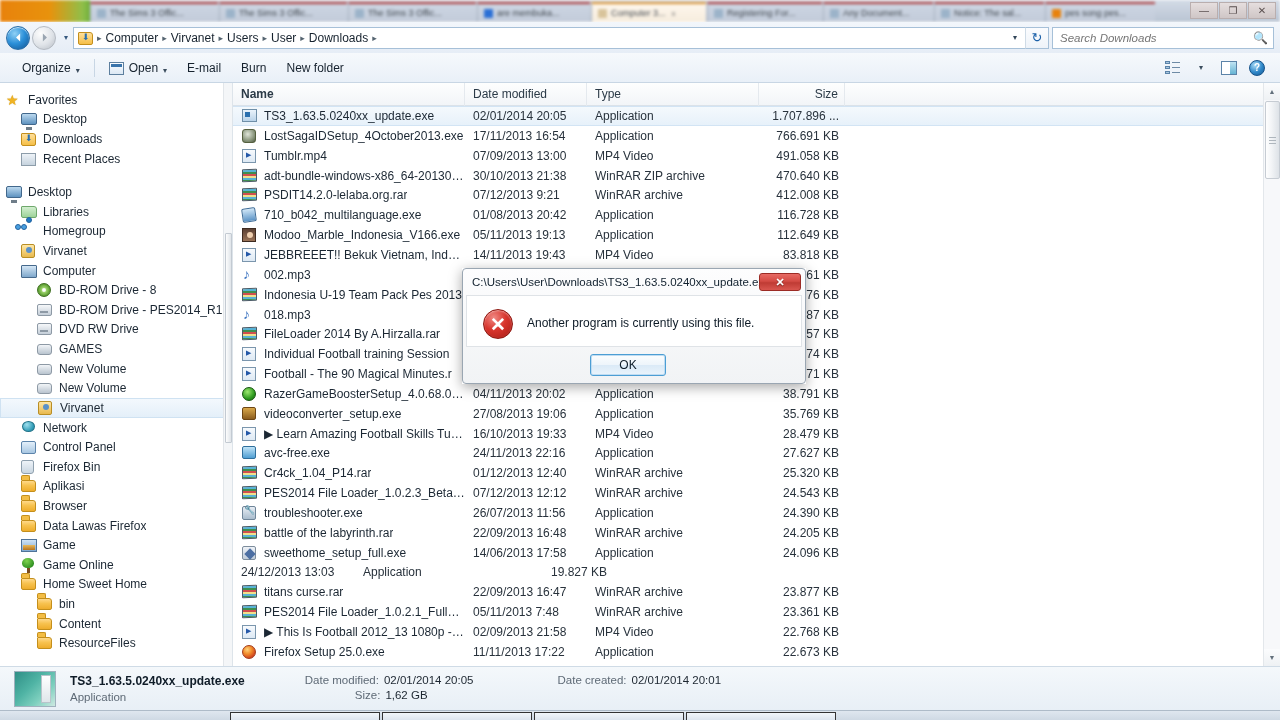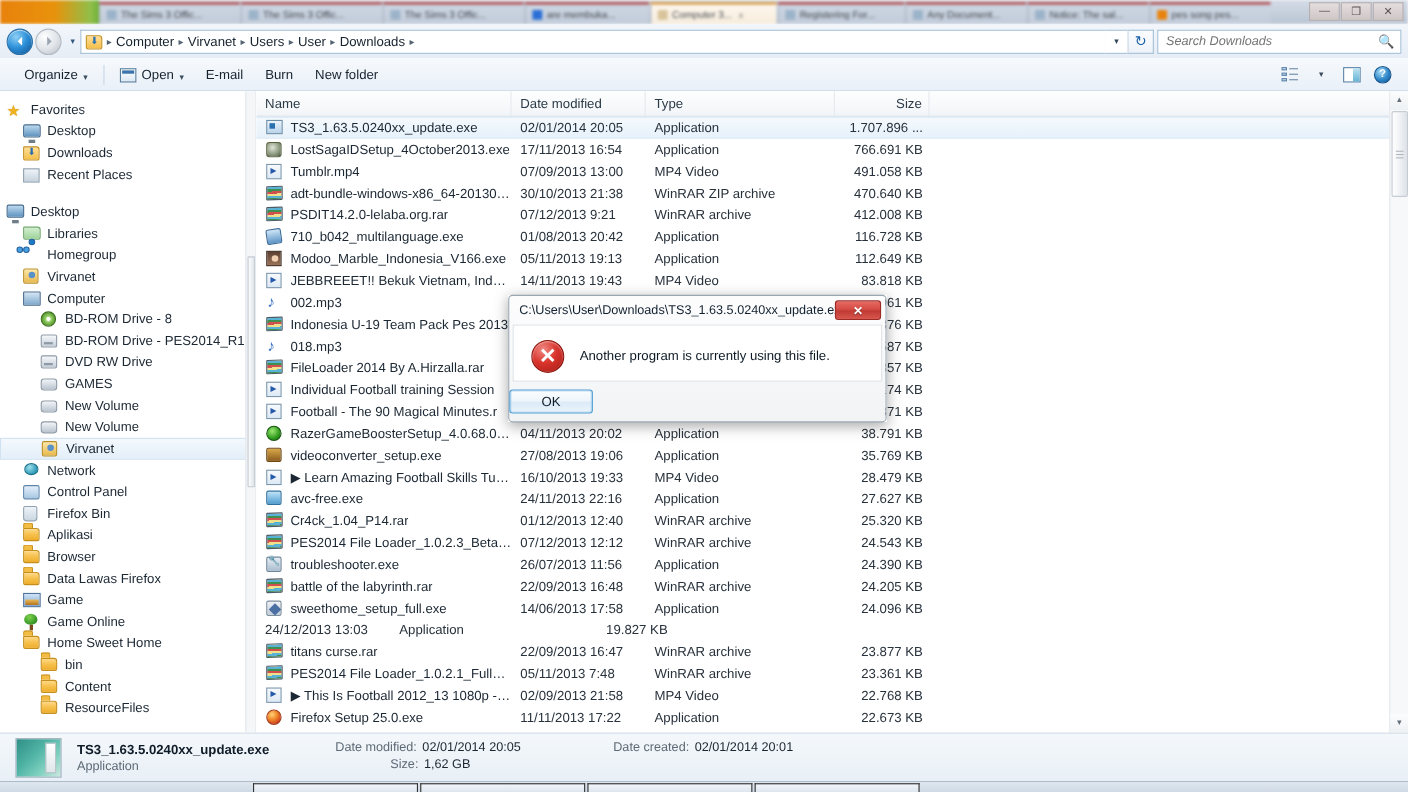--- a/index.html
+++ b/index.html
@@ -199,21 +199,21 @@
     display: flex; height: 23px; align-items: center;
     background: linear-gradient(#fdfefe,#f2f5f8);
     border-bottom: 1px solid #dbe2e9;
     font-size: 12px; color: #2b3a47;
   }
   .colhdr .ch {
     height: 23px; display: flex; align-items: center;
     border-right: 1px solid #e4e9ee; padding-left: 8px;
     overflow: hidden; white-space: nowrap;
   }
-  .c-name { width: 232px; }
+  .c-name { width: 232px; font-weight: bold; }
   .c-date { width: 122px; }
   .c-type { width: 172px; }
   .c-size { width: 86px; justify-content: flex-end; padding-right: 6px; }
   .c-rest { flex: 1; border-right: none !important; }
 
   .rows { position: relative; }
   .row {
     display: flex; align-items: center; height: 19.85px;
     font-size: 12px; color: #1b2733; white-space: nowrap;
   }
@@ -287,21 +287,21 @@
     width: 30px; height: 30px; flex: none; margin-right: 14px;
     border-radius: 50%;
     background: radial-gradient(circle at 35% 28%, #f08a84 0%, #d8342c 45%, #a51b15 100%);
     border: 1px solid #8d1710;
     display: flex; align-items: center; justify-content: center;
     color: #fff; font-size: 19px; font-weight: bold; line-height: 1;
     box-shadow: inset 0 1px 2px rgba(255,255,255,.5);
   }
   .err-msg { font-size: 12px; color: #0d1a26; padding-top: 7px; }
   .dlg-foot {
-    height: 36px; display: flex; align-items: center; justify-content: flex-start;
+    height: 36px; display: flex; align-items: center; justify-content: center;
     padding-right: 12px;
   }
   .dlg-ok {
     width: 76px; height: 22px;
     background: linear-gradient(#fbfdfe 0%, #eef5fb 48%, #dbeaf7 52%, #eaf4fc 100%);
     border: 1px solid #4c9ed4; border-radius: 3px;
     box-shadow: 0 0 0 1px #bfdcf2 inset;
     display: flex; align-items: center; justify-content: center;
     font-size: 12px; color: #0f1d29;
   }

